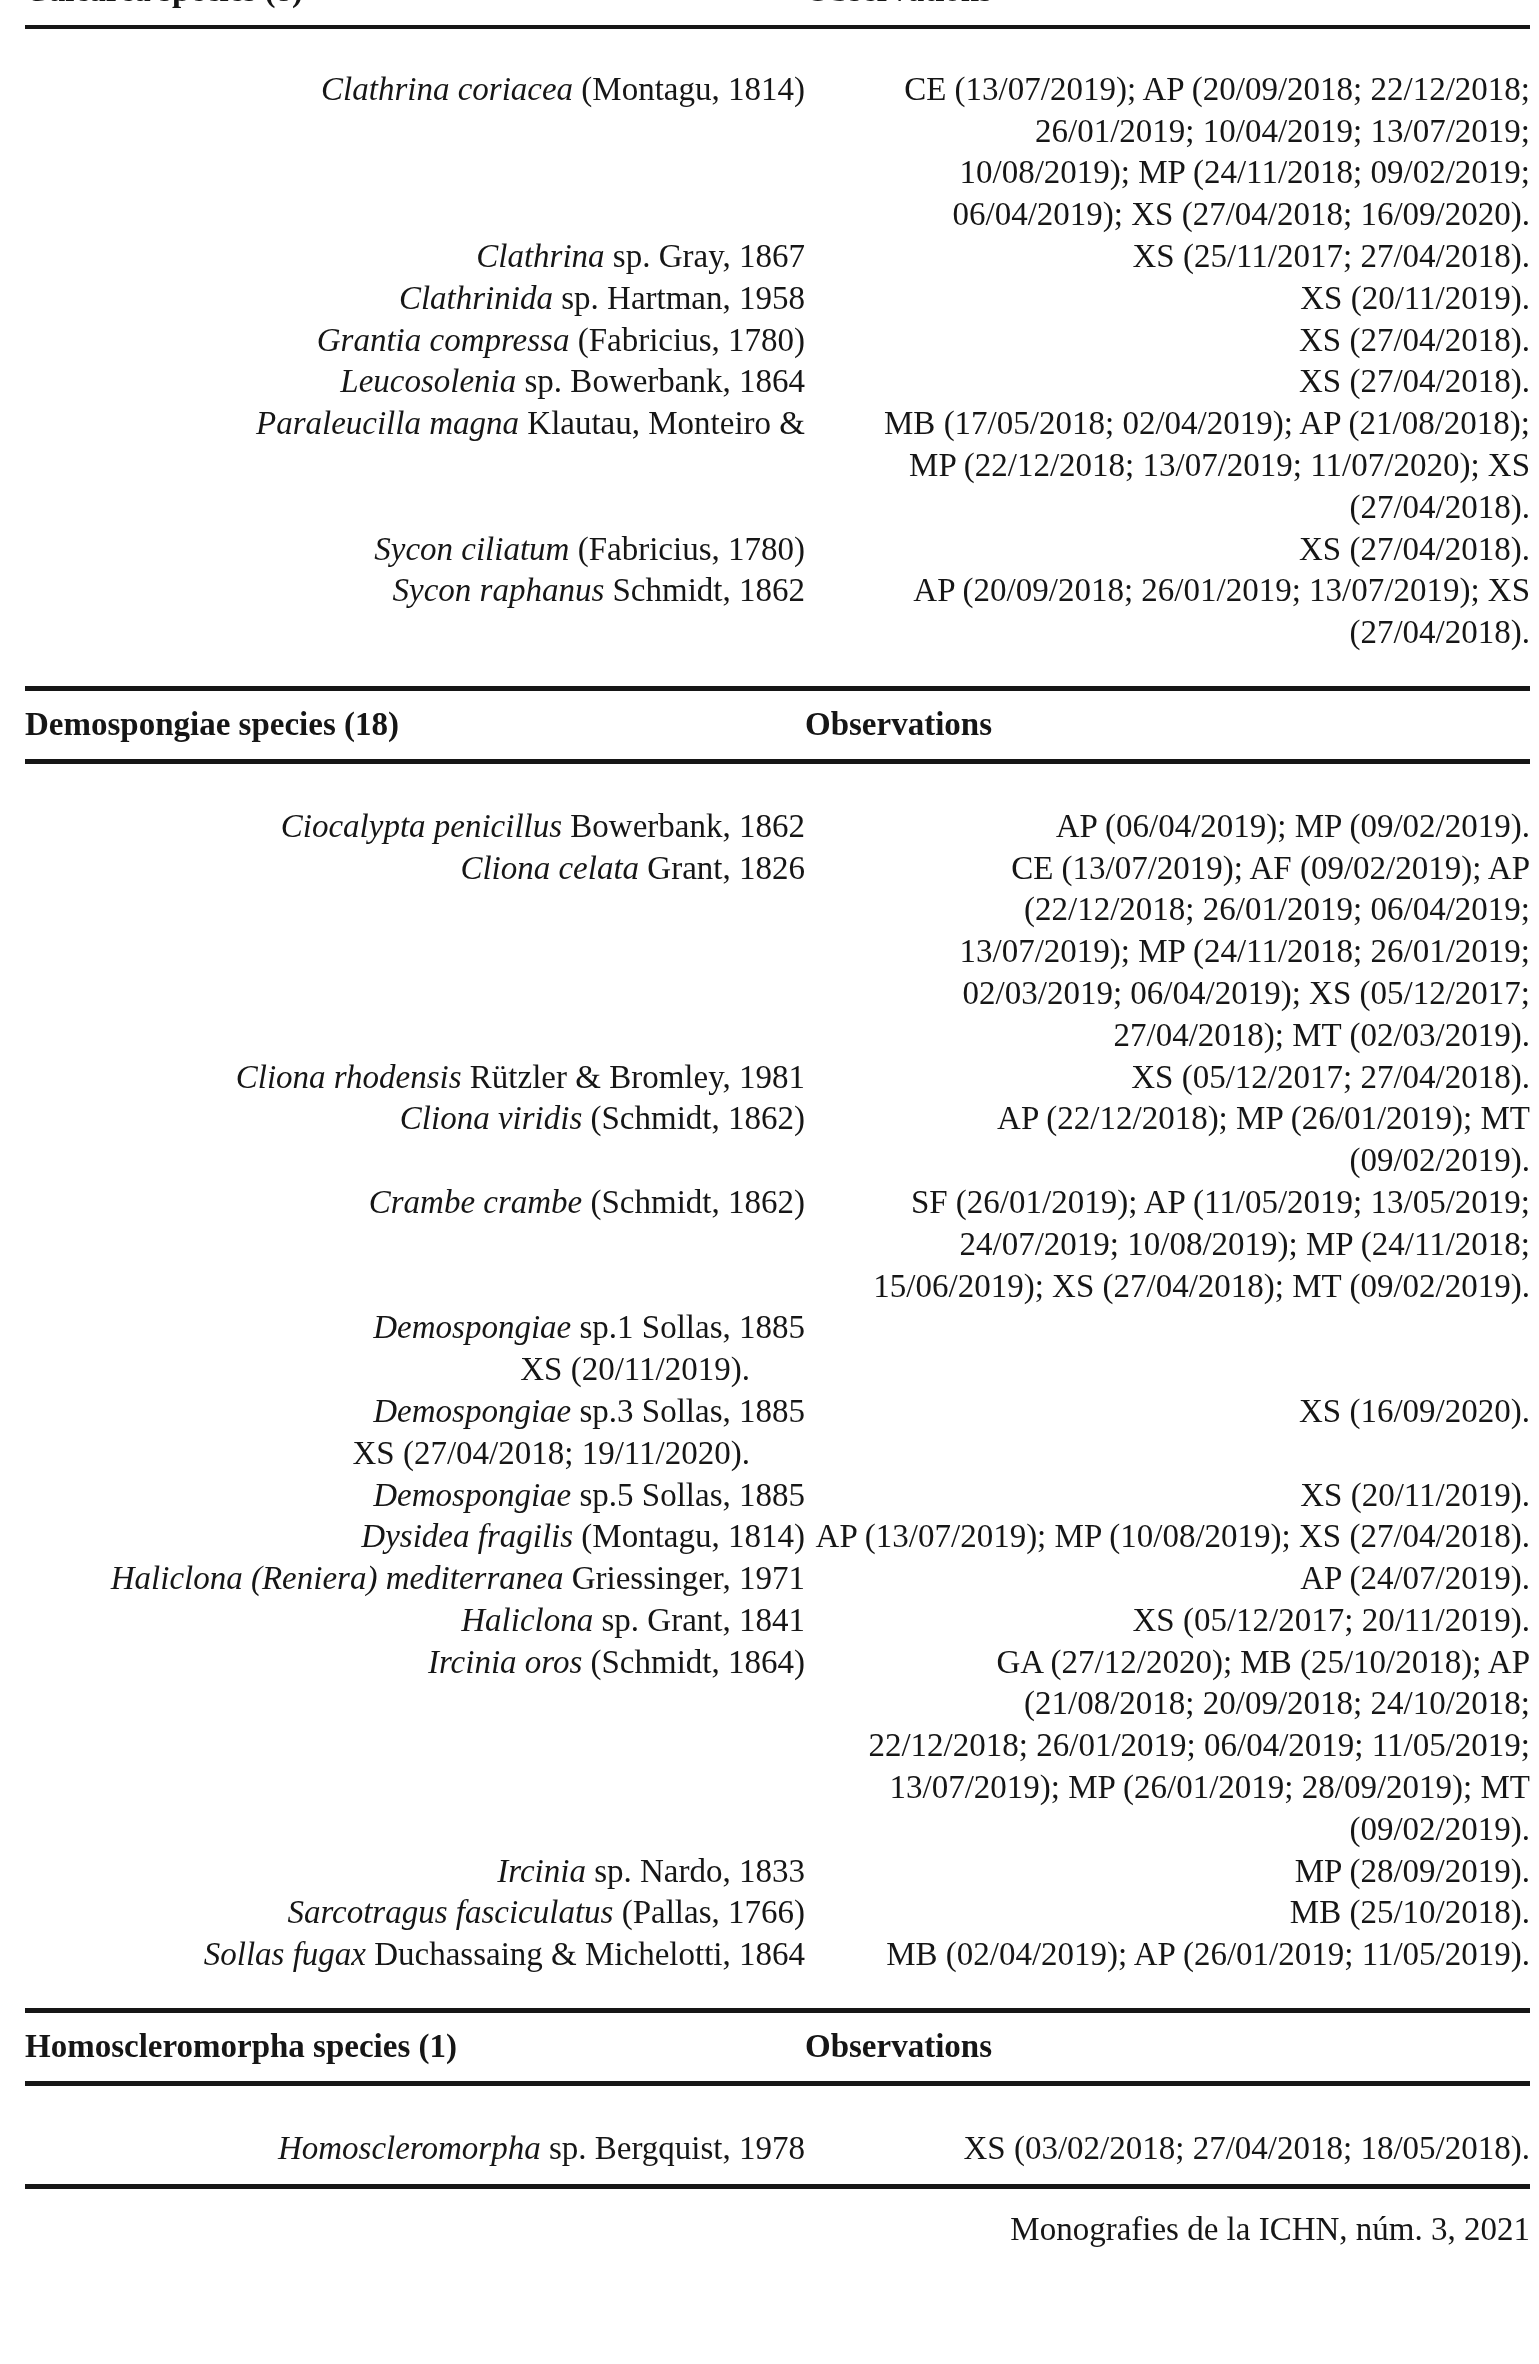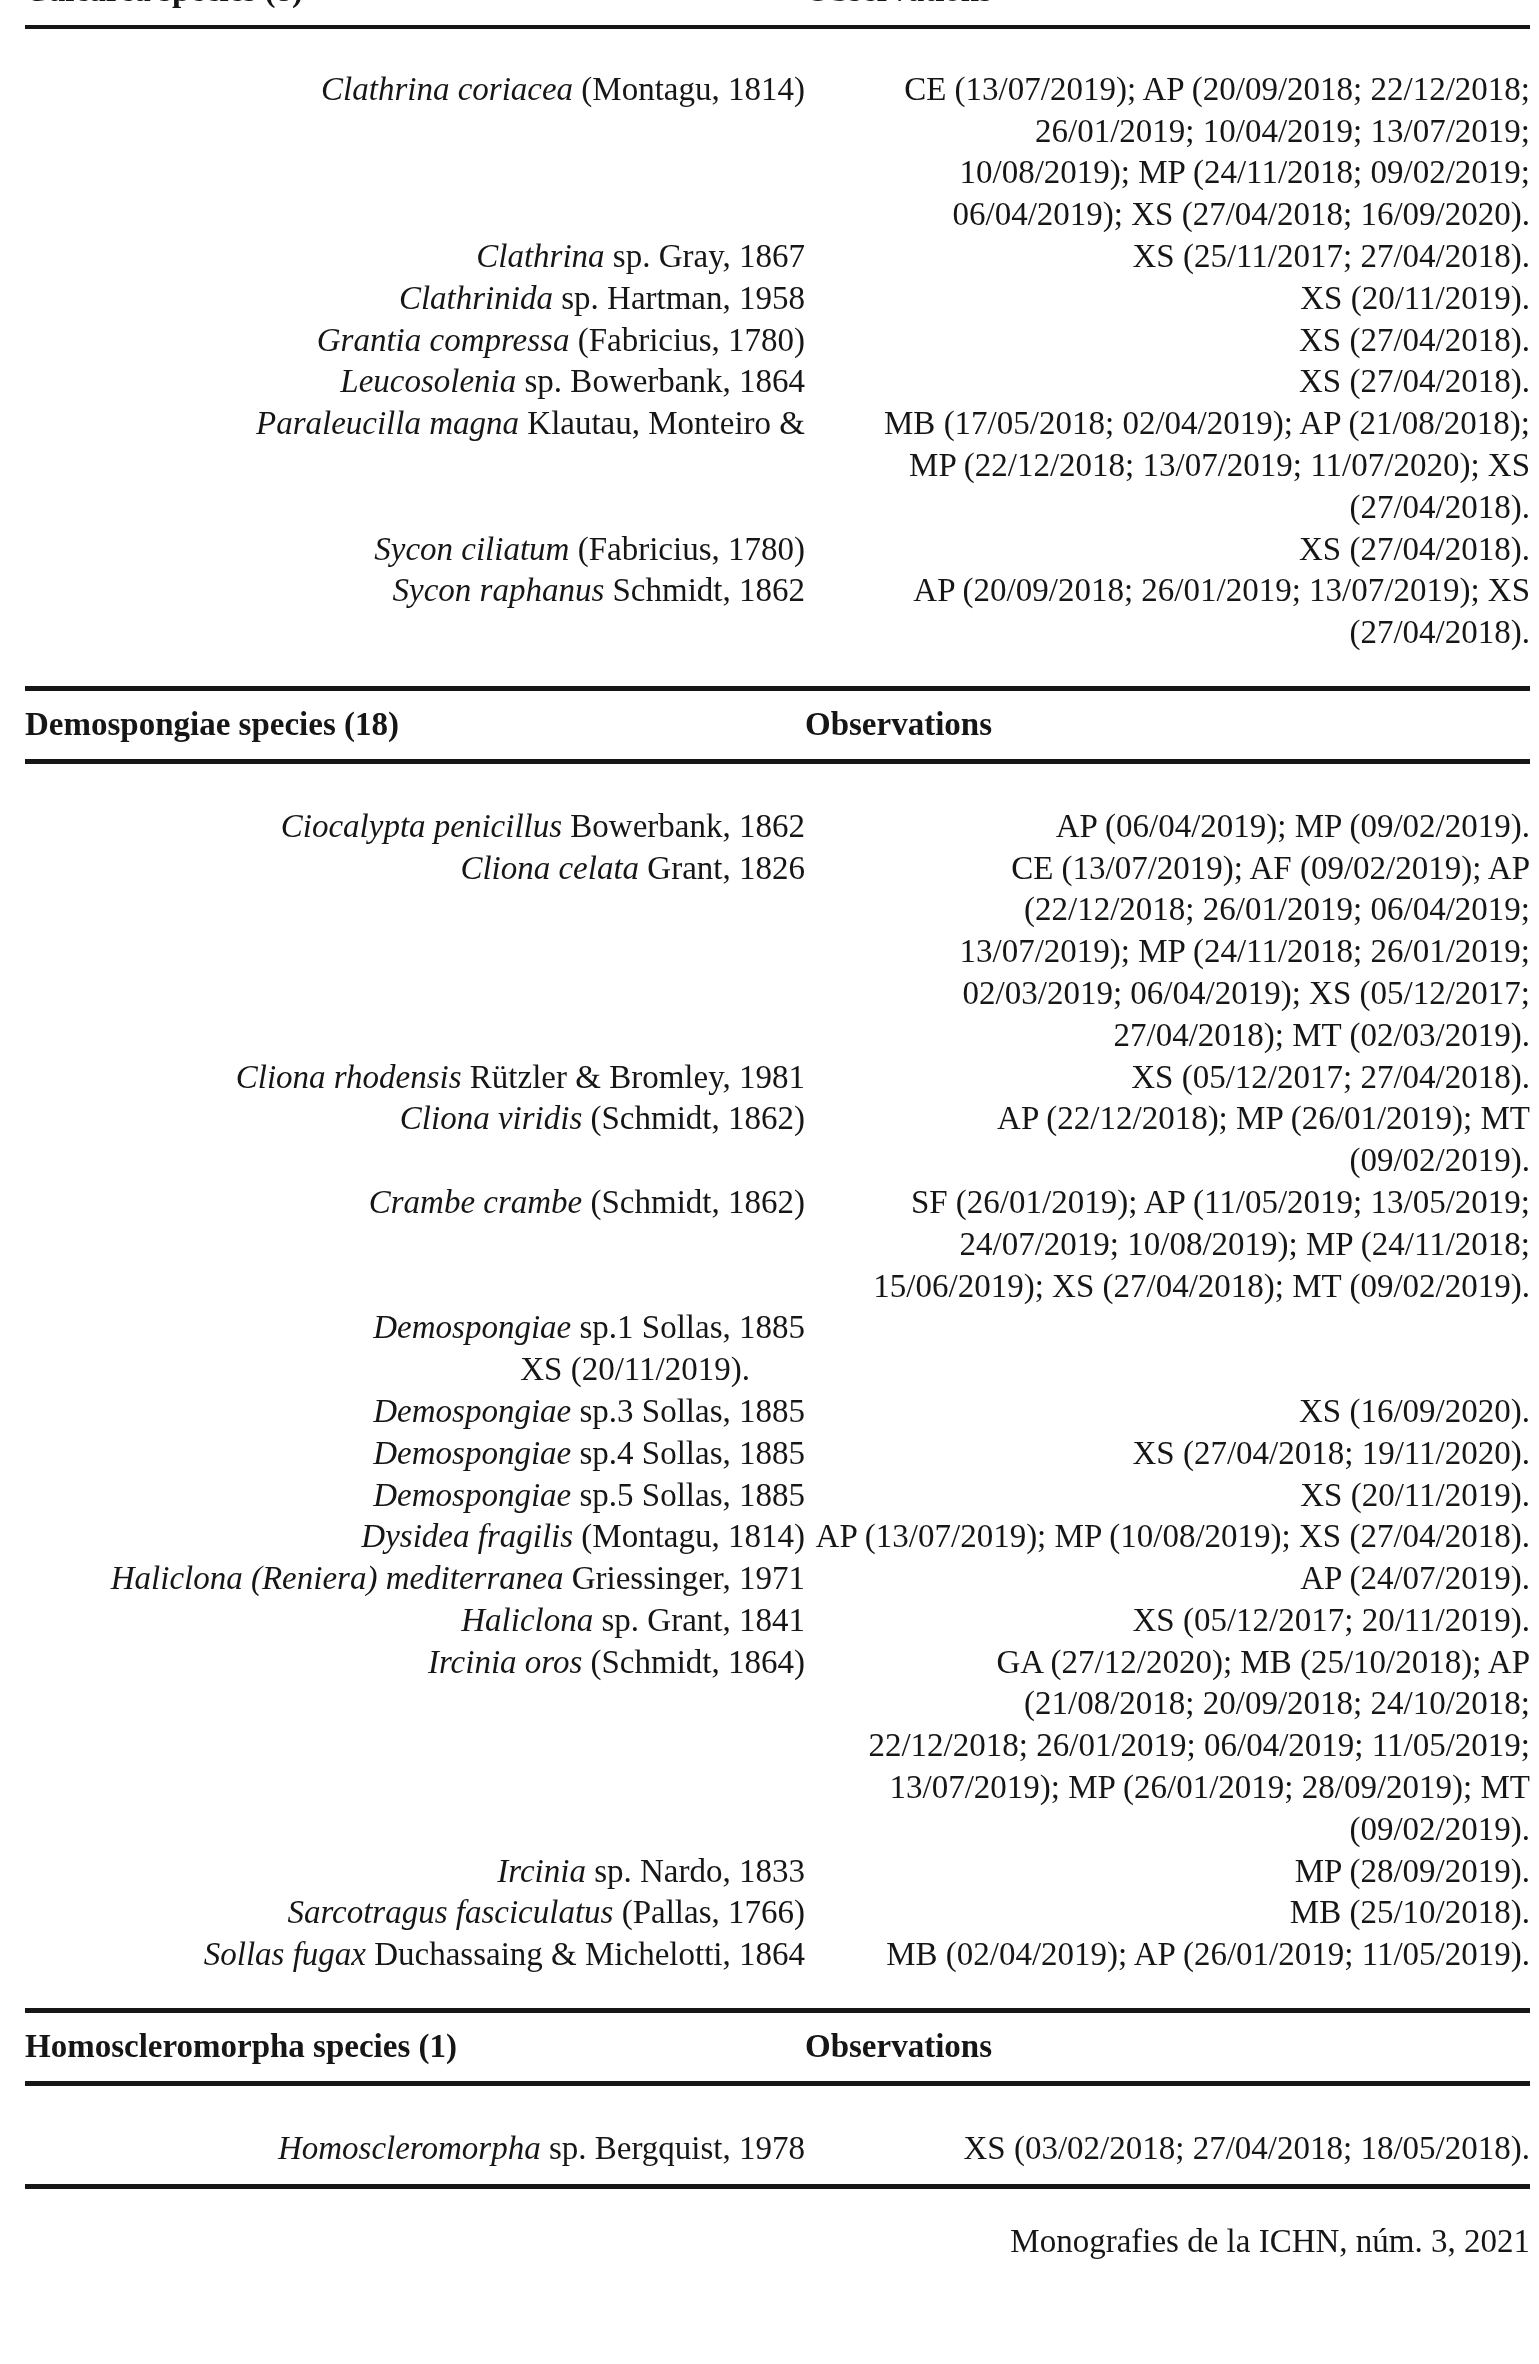--- a/index.html
+++ b/index.html
@@ -48,21 +48,21 @@
   .obs {
     width: 725px;
     flex: 0 0 725px;
     white-space: nowrap;
   }
   .sp-it { font-style: italic; }
   .sp-line2 { padding-left: 38px; }
   .rule-final { margin-top: 14px; }
   .footer {
     text-align: right;
-    margin-top: 32px;
+    margin-top: 20px;
   }
 </style>
 </head>
 <body>
 
 <div class="page">
   <div id="sections-root">
   <div class="section sec-first">
 
     <div class="sec-header">
@@ -196,21 +196,20 @@
   </div>
 
   <div class="row">
     <div class="sp"><span class="sp-it">Demospongiae</span><span class="sp-rm"> sp.3 Sollas, 1885</span></div>
     <div class="obs">
               <div class="obs-line">XS (16/09/2020).</div>
             </div>
   </div>
 
   <div class="row">
-    <div class="sp"><span class="sp-it">Demospongiae</span><span class="sp-rm"> sp.4 Sollas, 1885</span></div>
     <div class="obs">
               <div class="obs-line">XS (27/04/2018; 19/11/2020).</div>
             </div>
   </div>
 
   <div class="row">
     <div class="sp"><span class="sp-it">Demospongiae</span><span class="sp-rm"> sp.5 Sollas, 1885</span></div>
     <div class="obs">
               <div class="obs-line">XS (20/11/2019).</div>
             </div>

